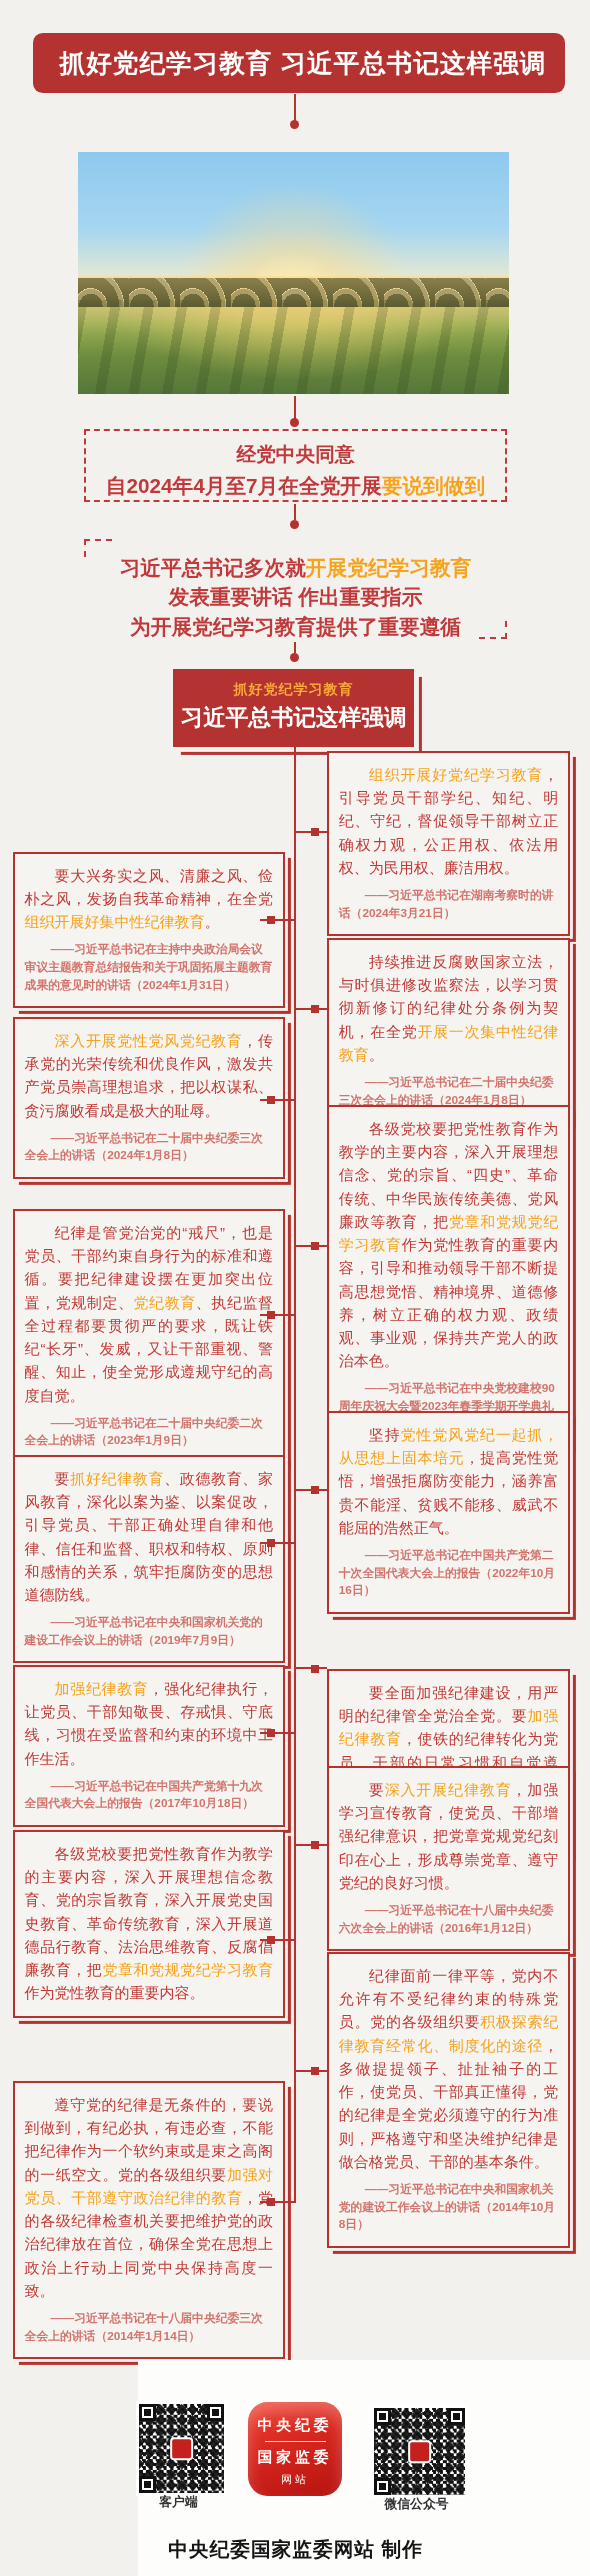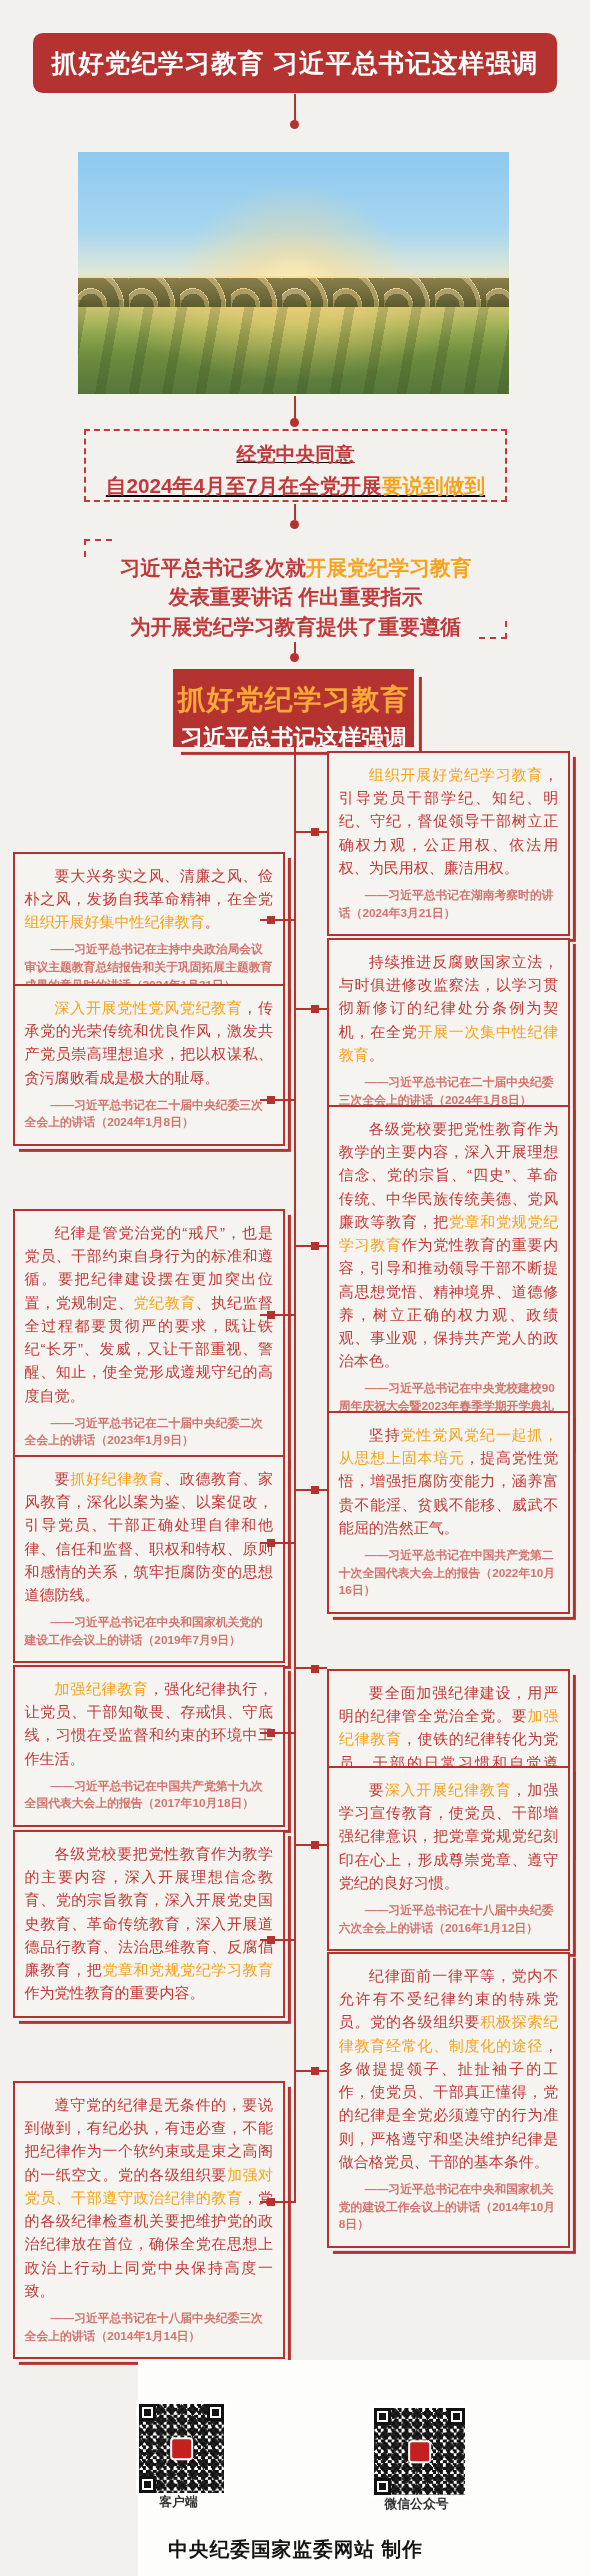--- a/index.html
+++ b/index.html
@@ -2,21 +2,21 @@
 <html><head>
 <meta charset="utf-8">
 <style>
   html,body{margin:0;padding:0;background:#ffffff;}
   .page{position:relative;width:591px;height:2576px;background:#f2f1ee;overflow:hidden;
         font-family:"Liberation Sans",sans-serif;-webkit-font-smoothing:antialiased;}
 
   
   .banner{position:absolute;left:33px;top:33px;width:524px;height:60px;background:#b43331;
           border-radius:9.8px;color:#fff;font-size:25.6px;font-weight:bold;text-align:center;
-          line-height:60px;letter-spacing:1px;}
+          line-height:60px;letter-spacing:1px;padding-left:8px;}
 
   
   .vseg{position:absolute;left:294px;width:2px;background:#b5332f;}
   .dot{position:absolute;left:290px;width:8.9px;height:8.9px;border-radius:50%;background:#b5332f;}
 
   
   .photo{position:absolute;left:78px;top:152px;width:431px;height:242px;overflow:hidden;
          background:
            radial-gradient(circle at 50% 63%, #fffdf0 0%, rgba(255,238,180,.95) 7%, rgba(255,220,140,.5) 20%, rgba(255,210,130,0) 46%),
            linear-gradient(180deg,#8ec9ee 0%,#a6d6f0 32%,#dfe7d6 50%,#ffe9b2 60%,#ffd990 66%,#f6cd7c 70%);}
@@ -29,35 +29,35 @@
   .photo-rays{position:absolute;left:0;right:0;bottom:0;height:94px;
          background:repeating-linear-gradient(100deg, rgba(55,75,30,.28) 0 9.8px, rgba(0,0,0,0) 9.8px 33px);}
   .photo-trees{position:absolute;left:0;right:0;bottom:87px;height:29.5px;
          background:repeating-radial-gradient(ellipse 25.6px 29.5px at 12.8px 29.5px, rgba(38,50,22,.95) 0 11.8px, rgba(38,50,22,.55) 11.8px 15.7px, rgba(0,0,0,0) 16.7px);
          background-size:51px 29.5px;background-repeat:repeat-x;}
   .photo-haze{position:absolute;left:0;right:0;bottom:59px;height:59px;
          background:linear-gradient(180deg, rgba(255,214,130,.45), rgba(255,214,130,0));}
 
   
   .intro-box{position:absolute;left:84px;top:429px;width:423px;height:73px;border:2px dashed #c0393b;
-             box-sizing:border-box;text-align:center;text-decoration:underline;}
+             box-sizing:border-box;text-align:center;}
   .intro-l1{margin-top:9.8px;font-size:19.7px;font-weight:bold;color:#c0393b;}
   .intro-l2{margin-top:3.9px;font-size:20.7px;font-weight:bold;color:#c0393b;}
 
   
   .statement{position:absolute;left:84px;top:539px;width:423px;height:100px;text-align:center;}
   .corner-tl{position:absolute;left:0;top:0;width:25.6px;height:15.7px;border-left:2px dashed #c0393b;border-top:2px dashed #c0393b;}
   .corner-br{position:absolute;right:0;bottom:0;width:25.6px;height:15.7px;border-right:2px dashed #c0393b;border-bottom:2px dashed #c0393b;}
   .stmt-line{font-size:20.7px;font-weight:bold;color:#c0393b;line-height:29.5px;}
   .stmt-wrap{padding-top:13.8px;}
 
   
   .title-box{position:absolute;left:173px;top:669px;width:241px;height:78px;background:#b43331;
              box-sizing:border-box;text-align:center;box-shadow:5.9px 5.9px 0 -1px #f2f1ee,7.9px 7.9px 0 0 #b43331;}
-  .title-l1{margin-top:11.8px;font-size:28px;font-weight:bold;color:#f8a937;letter-spacing:1px;}
+  .title-l1{margin-top:11.8px;font-size:14px;font-weight:bold;color:#f8a937;letter-spacing:1px;}
   .title-l2{margin-top:3px;font-size:22.6px;font-weight:bold;color:#ffffff;}
 
   
   .center-line{position:absolute;left:294px;top:747px;width:2px;height:1456px;background:#b5332f;}
 
   
   .card{position:absolute;background:#f5f4f1;border:2px solid #b5332f;box-sizing:border-box;
         padding:9.8px 9.8px 11.8px;box-shadow:3.9px 3.9px 0 -1px #f2f1ee,5.9px 5.9px 0 0 #b5332f;}
   .card.left{left:12.8px;width:272px;}
   .card.right{left:327px;width:243px;}
@@ -154,21 +154,21 @@
     <p class="card-source">——习近平总书记在主持中央政治局会议审议主题教育总结报告和关于巩固拓展主题教育成果的意见时的讲话（2024年1月31日）</p>
   </div>
       <div class="conn left" style="top: 919px;"></div>
       <div class="conn-sq left" style="top: 916px;"></div>
       <div class="card right" style="top: 938px;">
     <p class="card-text"><span>持续推进反腐败国家立法，与时俱进修改监察法，以学习贯彻新修订的纪律处分条例为契机，在全党</span><span class="hl">开展一次集中性纪律教育</span><span>。</span></p>
     <p class="card-source">——习近平总书记在二十届中央纪委三次全会上的讲话（2024年1月8日）</p>
   </div>
       <div class="conn right" style="top: 1008px;"></div>
       <div class="conn-sq right" style="top: 1005px;"></div>
-      <div class="card left" style="top: 984px;">
+      <div class="card left" style="top: 1017px;">
     <p class="card-text"><span class="hl">深入开展党性党风党纪教育</span><span>，传承党的光荣传统和优良作风，激发共产党员崇高理想追求，把以权谋私、贪污腐败看成是极大的耻辱。</span></p>
     <p class="card-source">——习近平总书记在二十届中央纪委三次全会上的讲话（2024年1月8日）</p>
   </div>
       <div class="conn left" style="top: 1099px;"></div>
       <div class="conn-sq left" style="top: 1096px;"></div>
       <div class="card right" style="top: 1105px;">
     <p class="card-text"><span>各级党校要把党性教育作为教学的主要内容，深入开展理想信念、党的宗旨、“四史”、革命传统、中华民族传统美德、党风廉政等教育，把</span><span class="hl">党章和党规党纪学习教育</span><span>作为党性教育的重要内容，引导和推动领导干部不断提高思想觉悟、精神境界、道德修养，树立正确的权力观、政绩观、事业观，保持共产党人的政治本色。</span></p>
     <p class="card-source">——习近平总书记在中央党校建校90周年庆祝大会暨2023年春季学期开学典礼上的讲话（2023年3月1日）</p>
   </div>
       <div class="conn right" style="top: 1245px;"></div>
@@ -233,20 +233,26 @@
   <div class="qr" style="left:136px;top:2401px;width:85px;height:89px;">
     <div class="qr-pat">
       <div class="fd tl"></div>
       <div class="fd tr"></div>
       <div class="fd bl"></div>
       <div class="qr-badge"></div>
     </div>
   </div>
   <div class="qr-label" style="left:136px;top:2494px;width:85px;">客户端</div>
 
+  <div class="app-icon">
+    <div class="app-l1">中央纪委</div>
+    <div class="app-div"></div>
+    <div class="app-l2">国家监委</div>
+    <div class="app-l3">网站</div>
+  </div>
 
   <div class="qr" style="left:371px;top:2405px;width:91px;height:87px;">
     <div class="qr-pat">
       <div class="fd tl"></div>
       <div class="fd tr"></div>
       <div class="fd bl"></div>
       <div class="qr-badge"></div>
     </div>
   </div>
   <div class="qr-label" style="left:371px;top:2496px;width:91px;">微信公众号</div>

